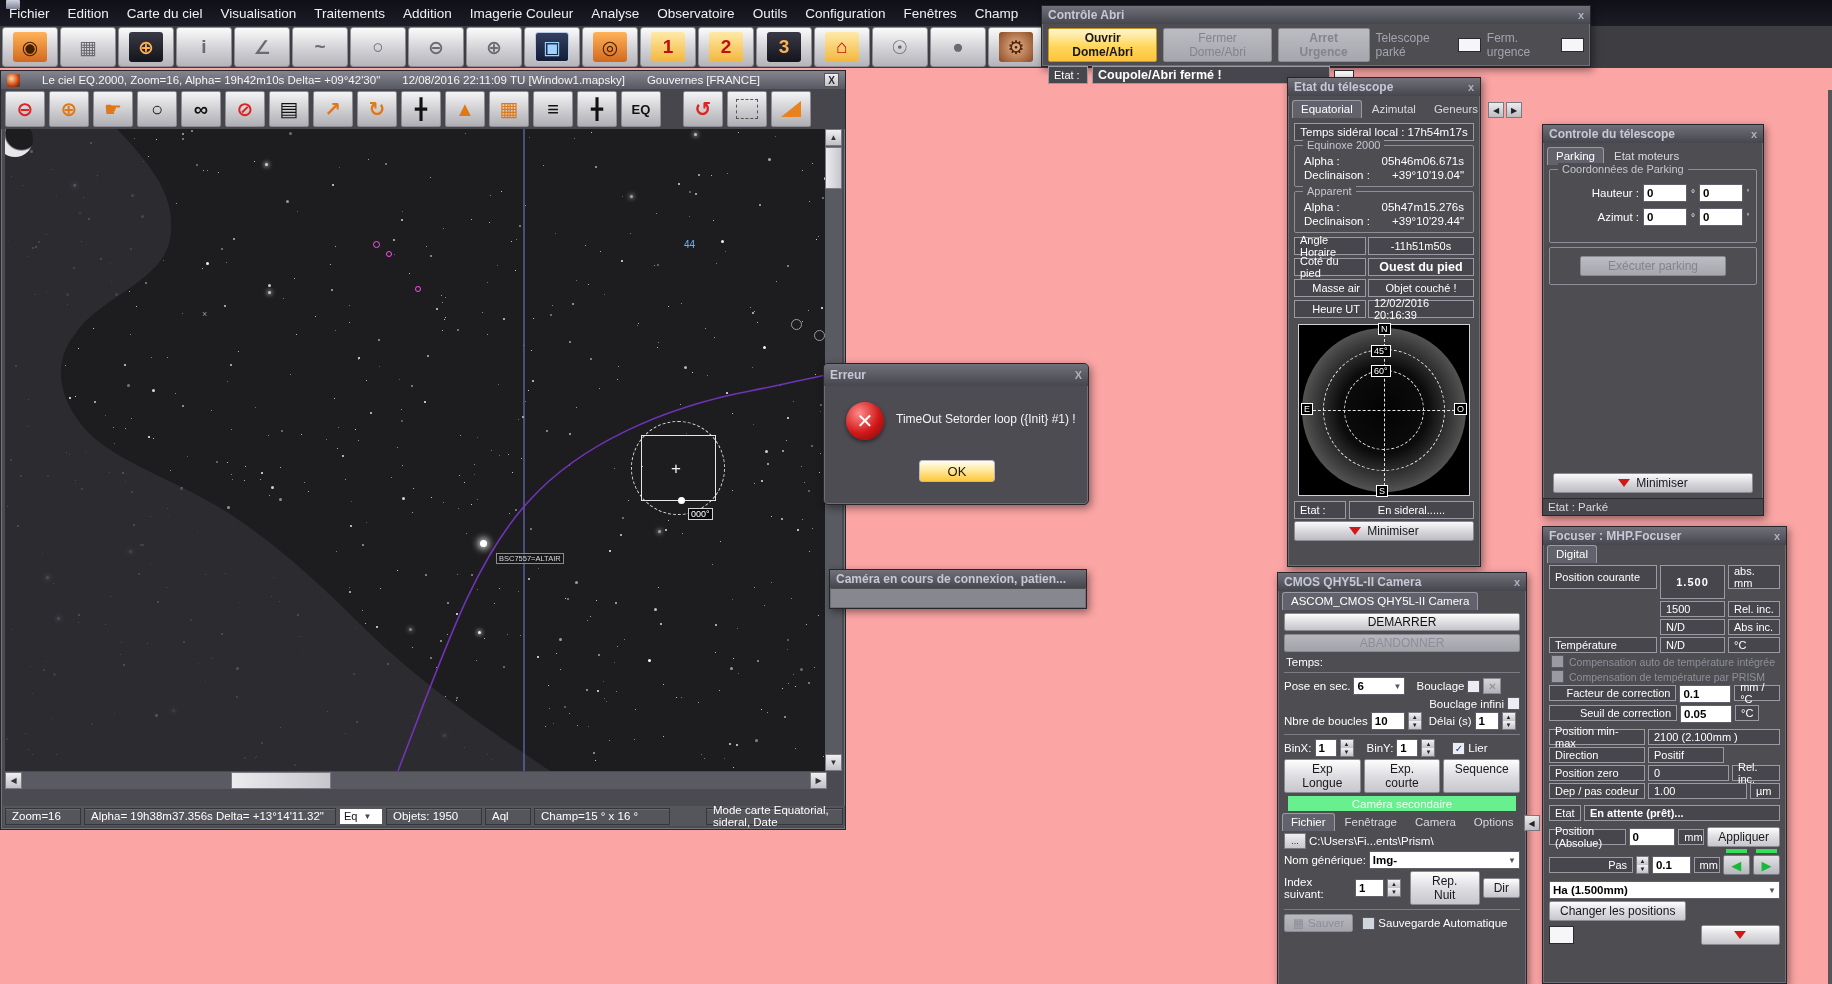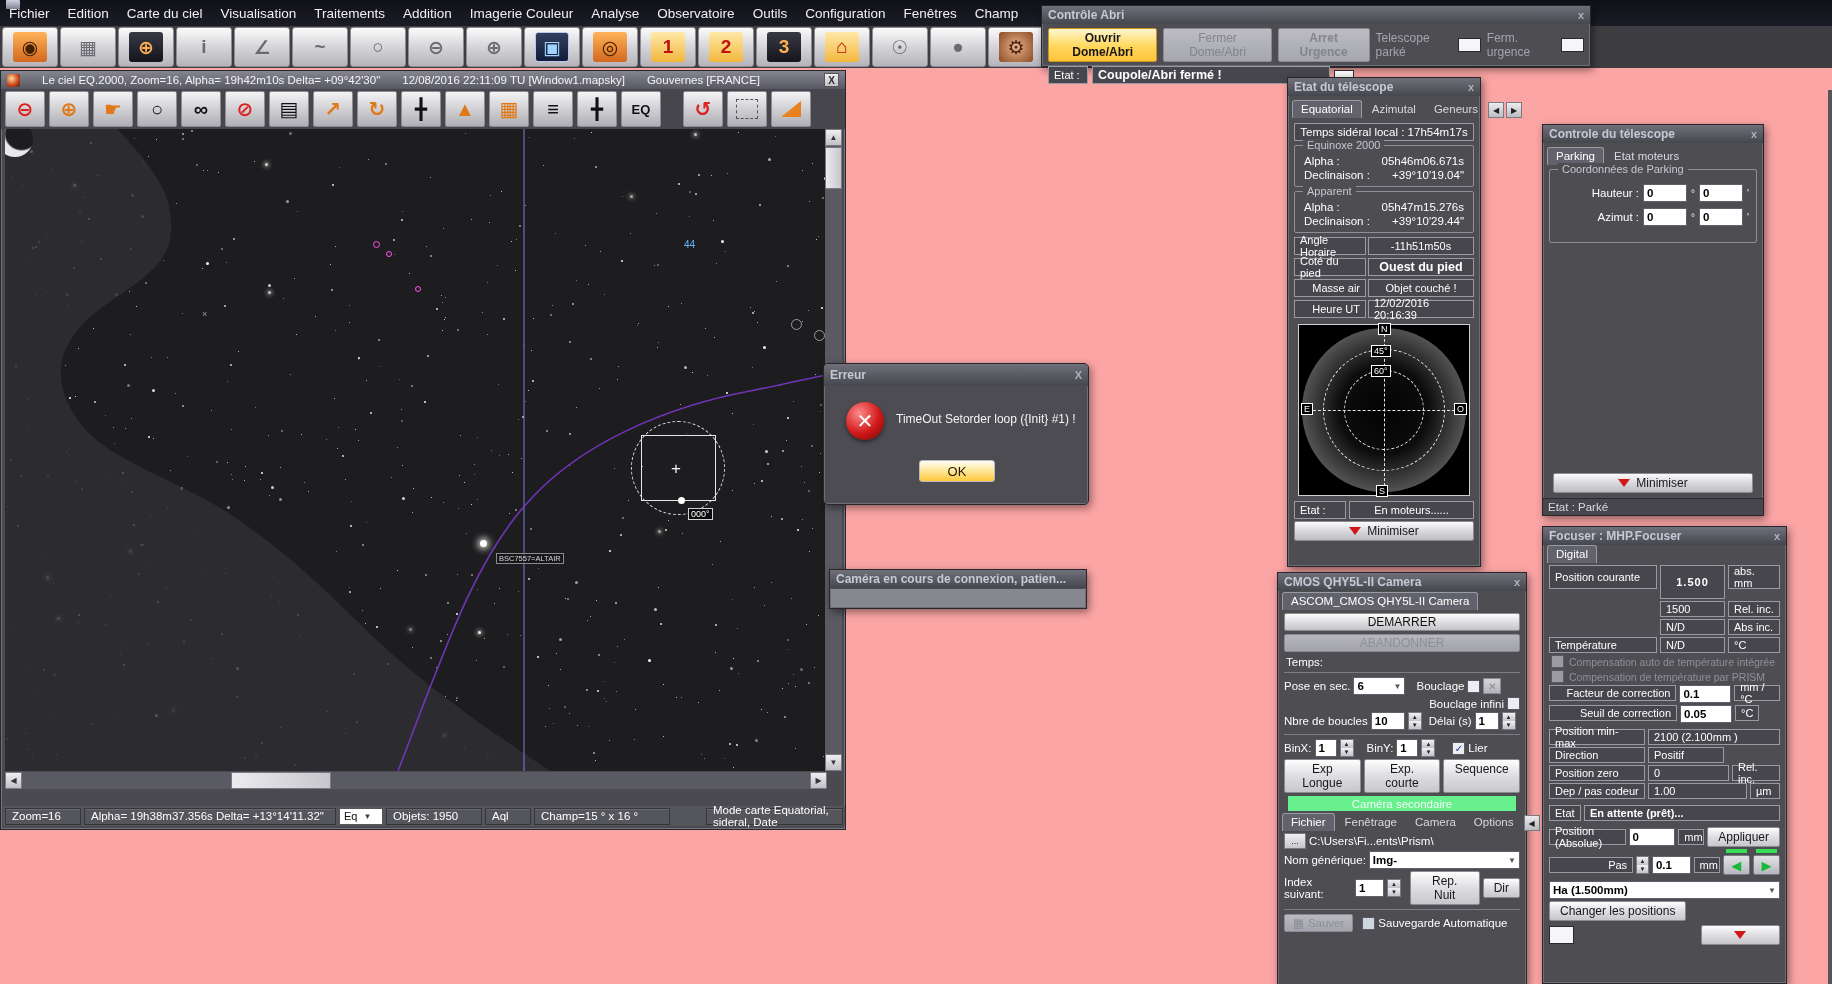--- a/index.html
+++ b/index.html
@@ -1054,21 +1054,21 @@
     <div class="dash-v"></div>
     <div class="cmp-lbl" style="left:79px;top:-2px">N</div>
     <div class="cmp-lbl" style="left:77px;bottom:-2px">S</div>
     <div class="cmp-lbl" style="left:2px;top:78px">E</div>
     <div class="cmp-lbl" style="right:2px;top:78px">O</div>
     <div class="cmp-lbl" style="left:72px;top:20px">45°</div>
     <div class="cmp-lbl" style="left:72px;top:40px">60°</div>
   </div>
   <div id="et-state">
     <div class="cell" style="width:52px">Etat :</div>
-    <div class="cell" style="flex:1;justify-content:center">En moteurs......</div>
+    <div class="cell" style="flex:1;justify-content:center">En sideral......</div>
   </div>
   <div class="minbtn">
     <span class="red-dn"></span>
     <span>Minimiser</span>
   </div>
 </div>
 
 <div class="panel" id="ctrl-tel">
   <div class="ptitle">
     <span>Controle du télescope</span>
@@ -1088,20 +1088,23 @@
       <span class="unit">'</span>
     </div>
     <div class="coord-row">
       <span class="lab">Azimut :</span>
       <span class="win">0</span>
       <span class="unit">°</span>
       <span class="win">0</span>
       <span class="unit">'</span>
     </div>
   </div>
+  <div class="group" style="padding:8px 30px">
+    <div class="btn disabled">Exécuter parking</div>
+  </div>
   <div class="minbtn">
     <span class="red-dn"></span>
     <span>Minimiser</span>
   </div>
   <div class="statusbar">Etat : Parké</div>
 </div>
 
 <div class="panel" id="cmos">
   <div class="ptitle">
     <span>CMOS QHY5L-II Camera</span>

